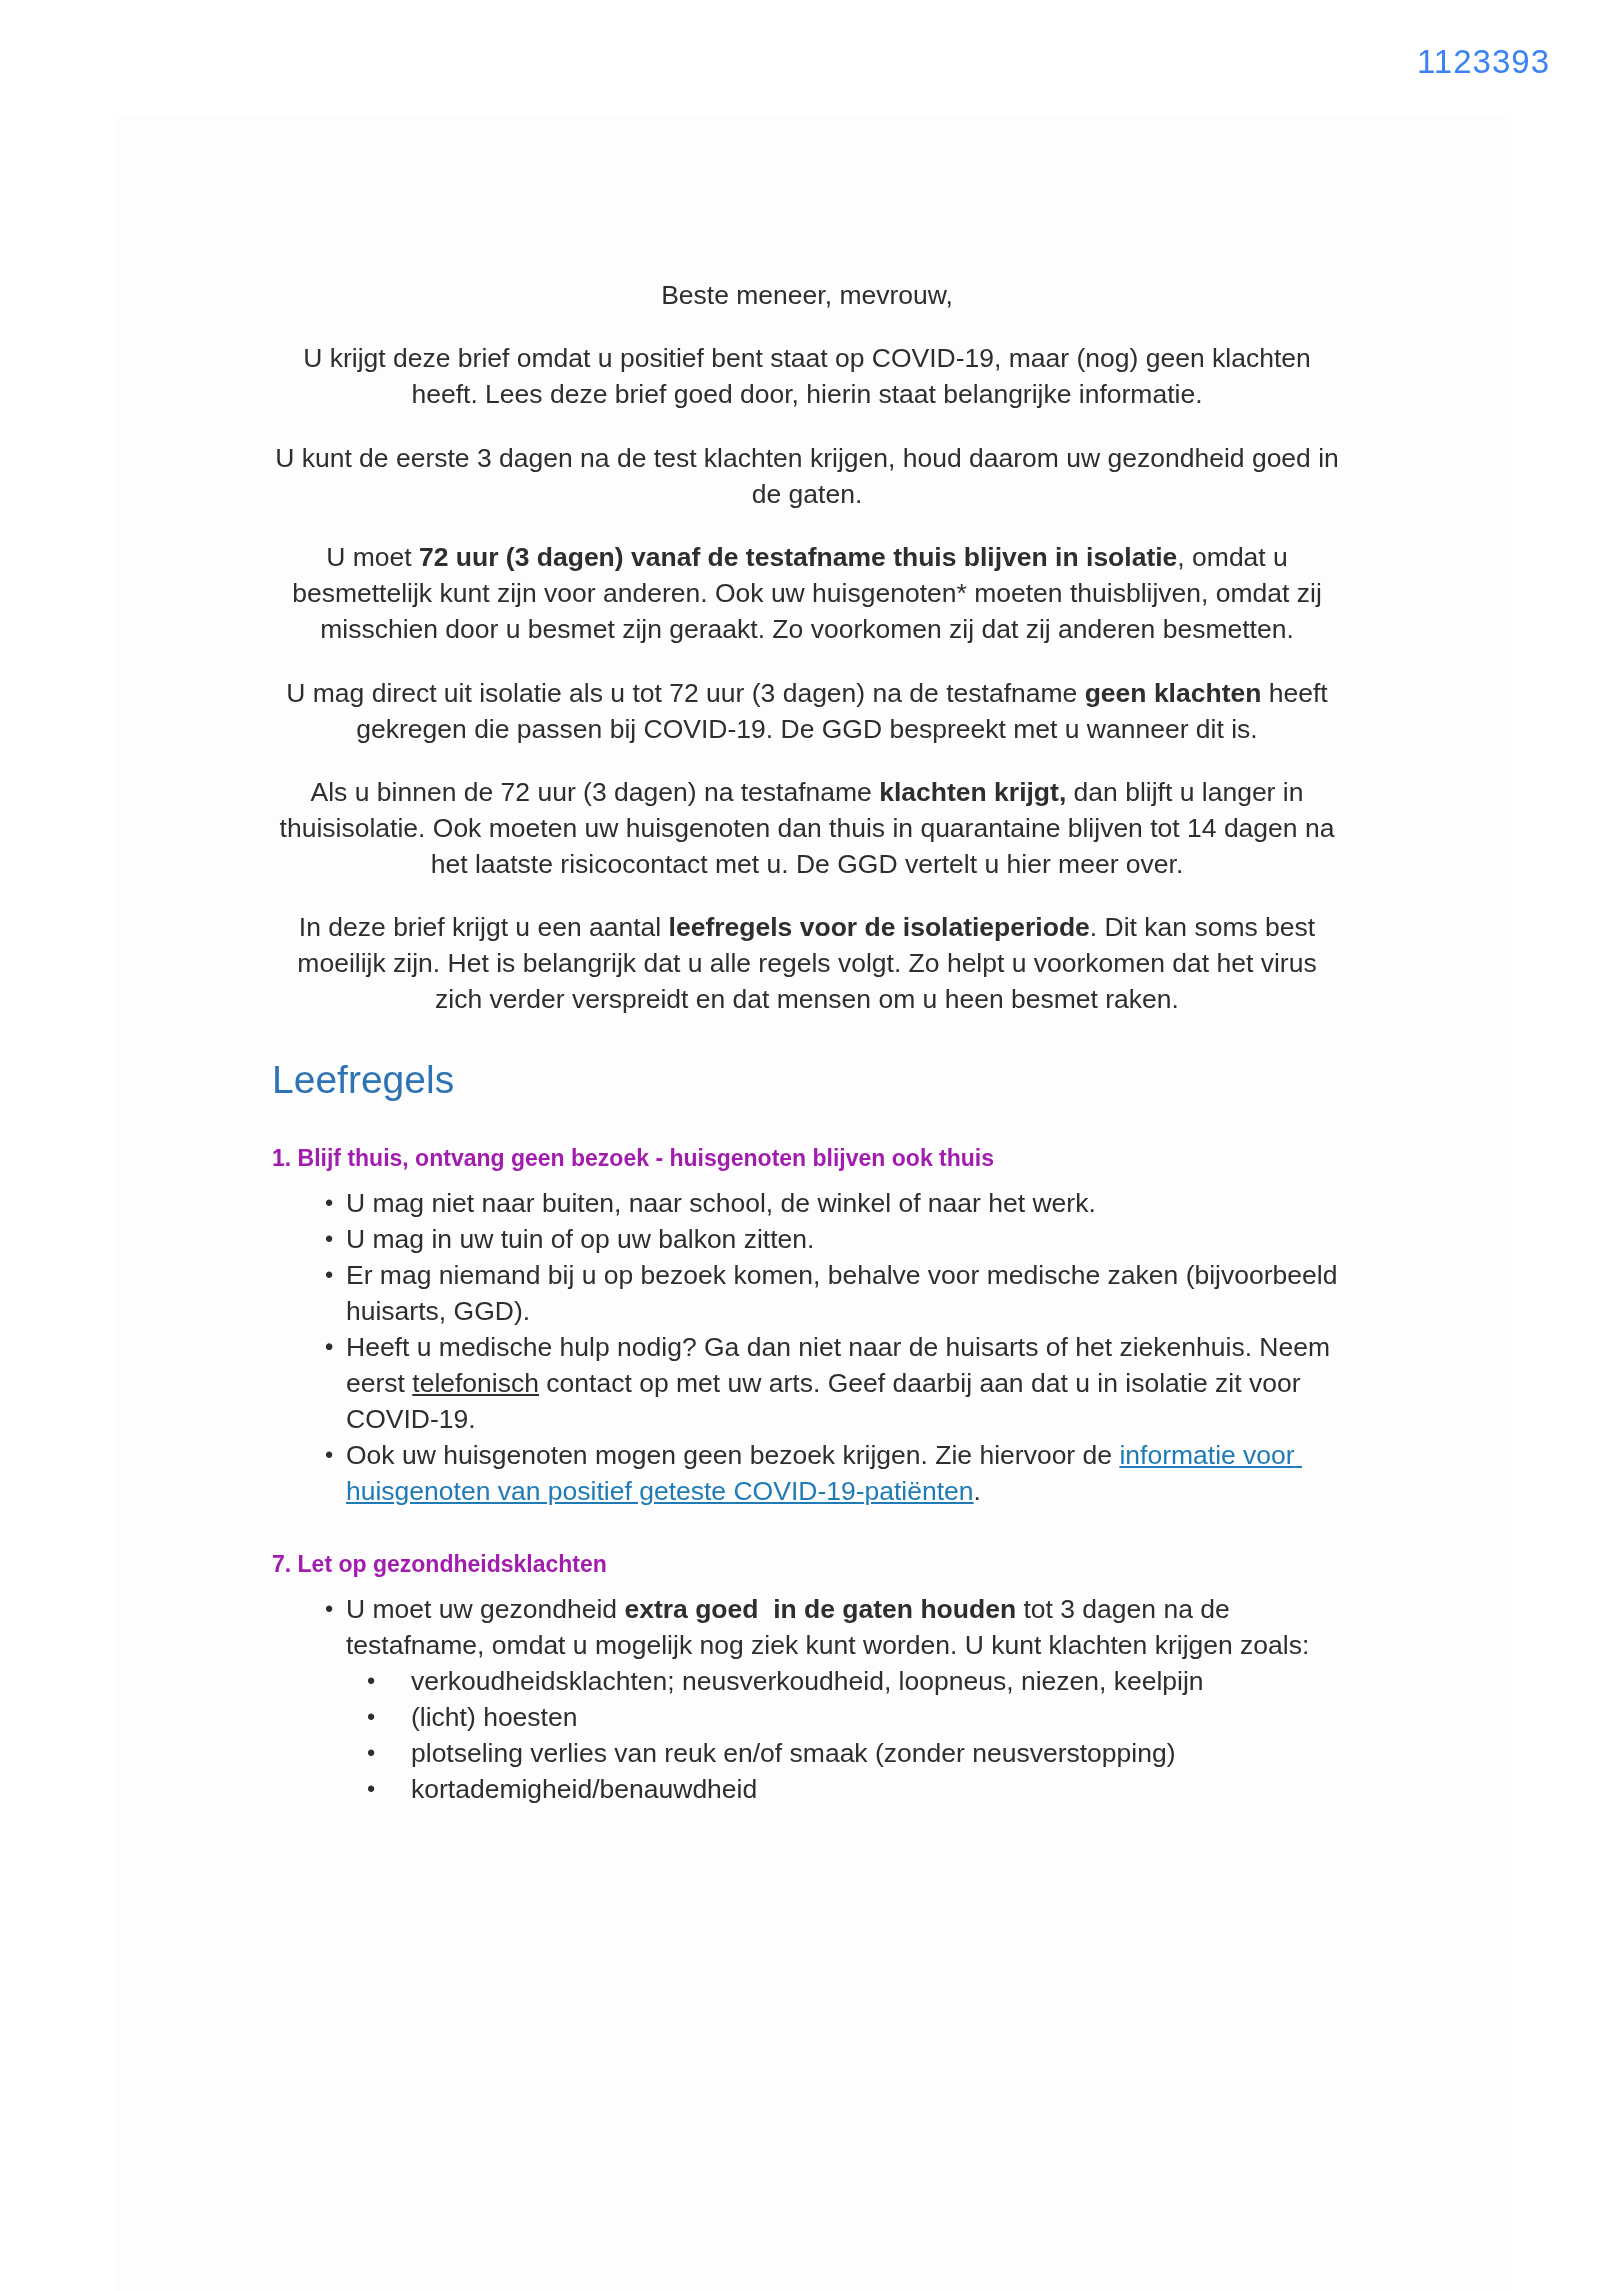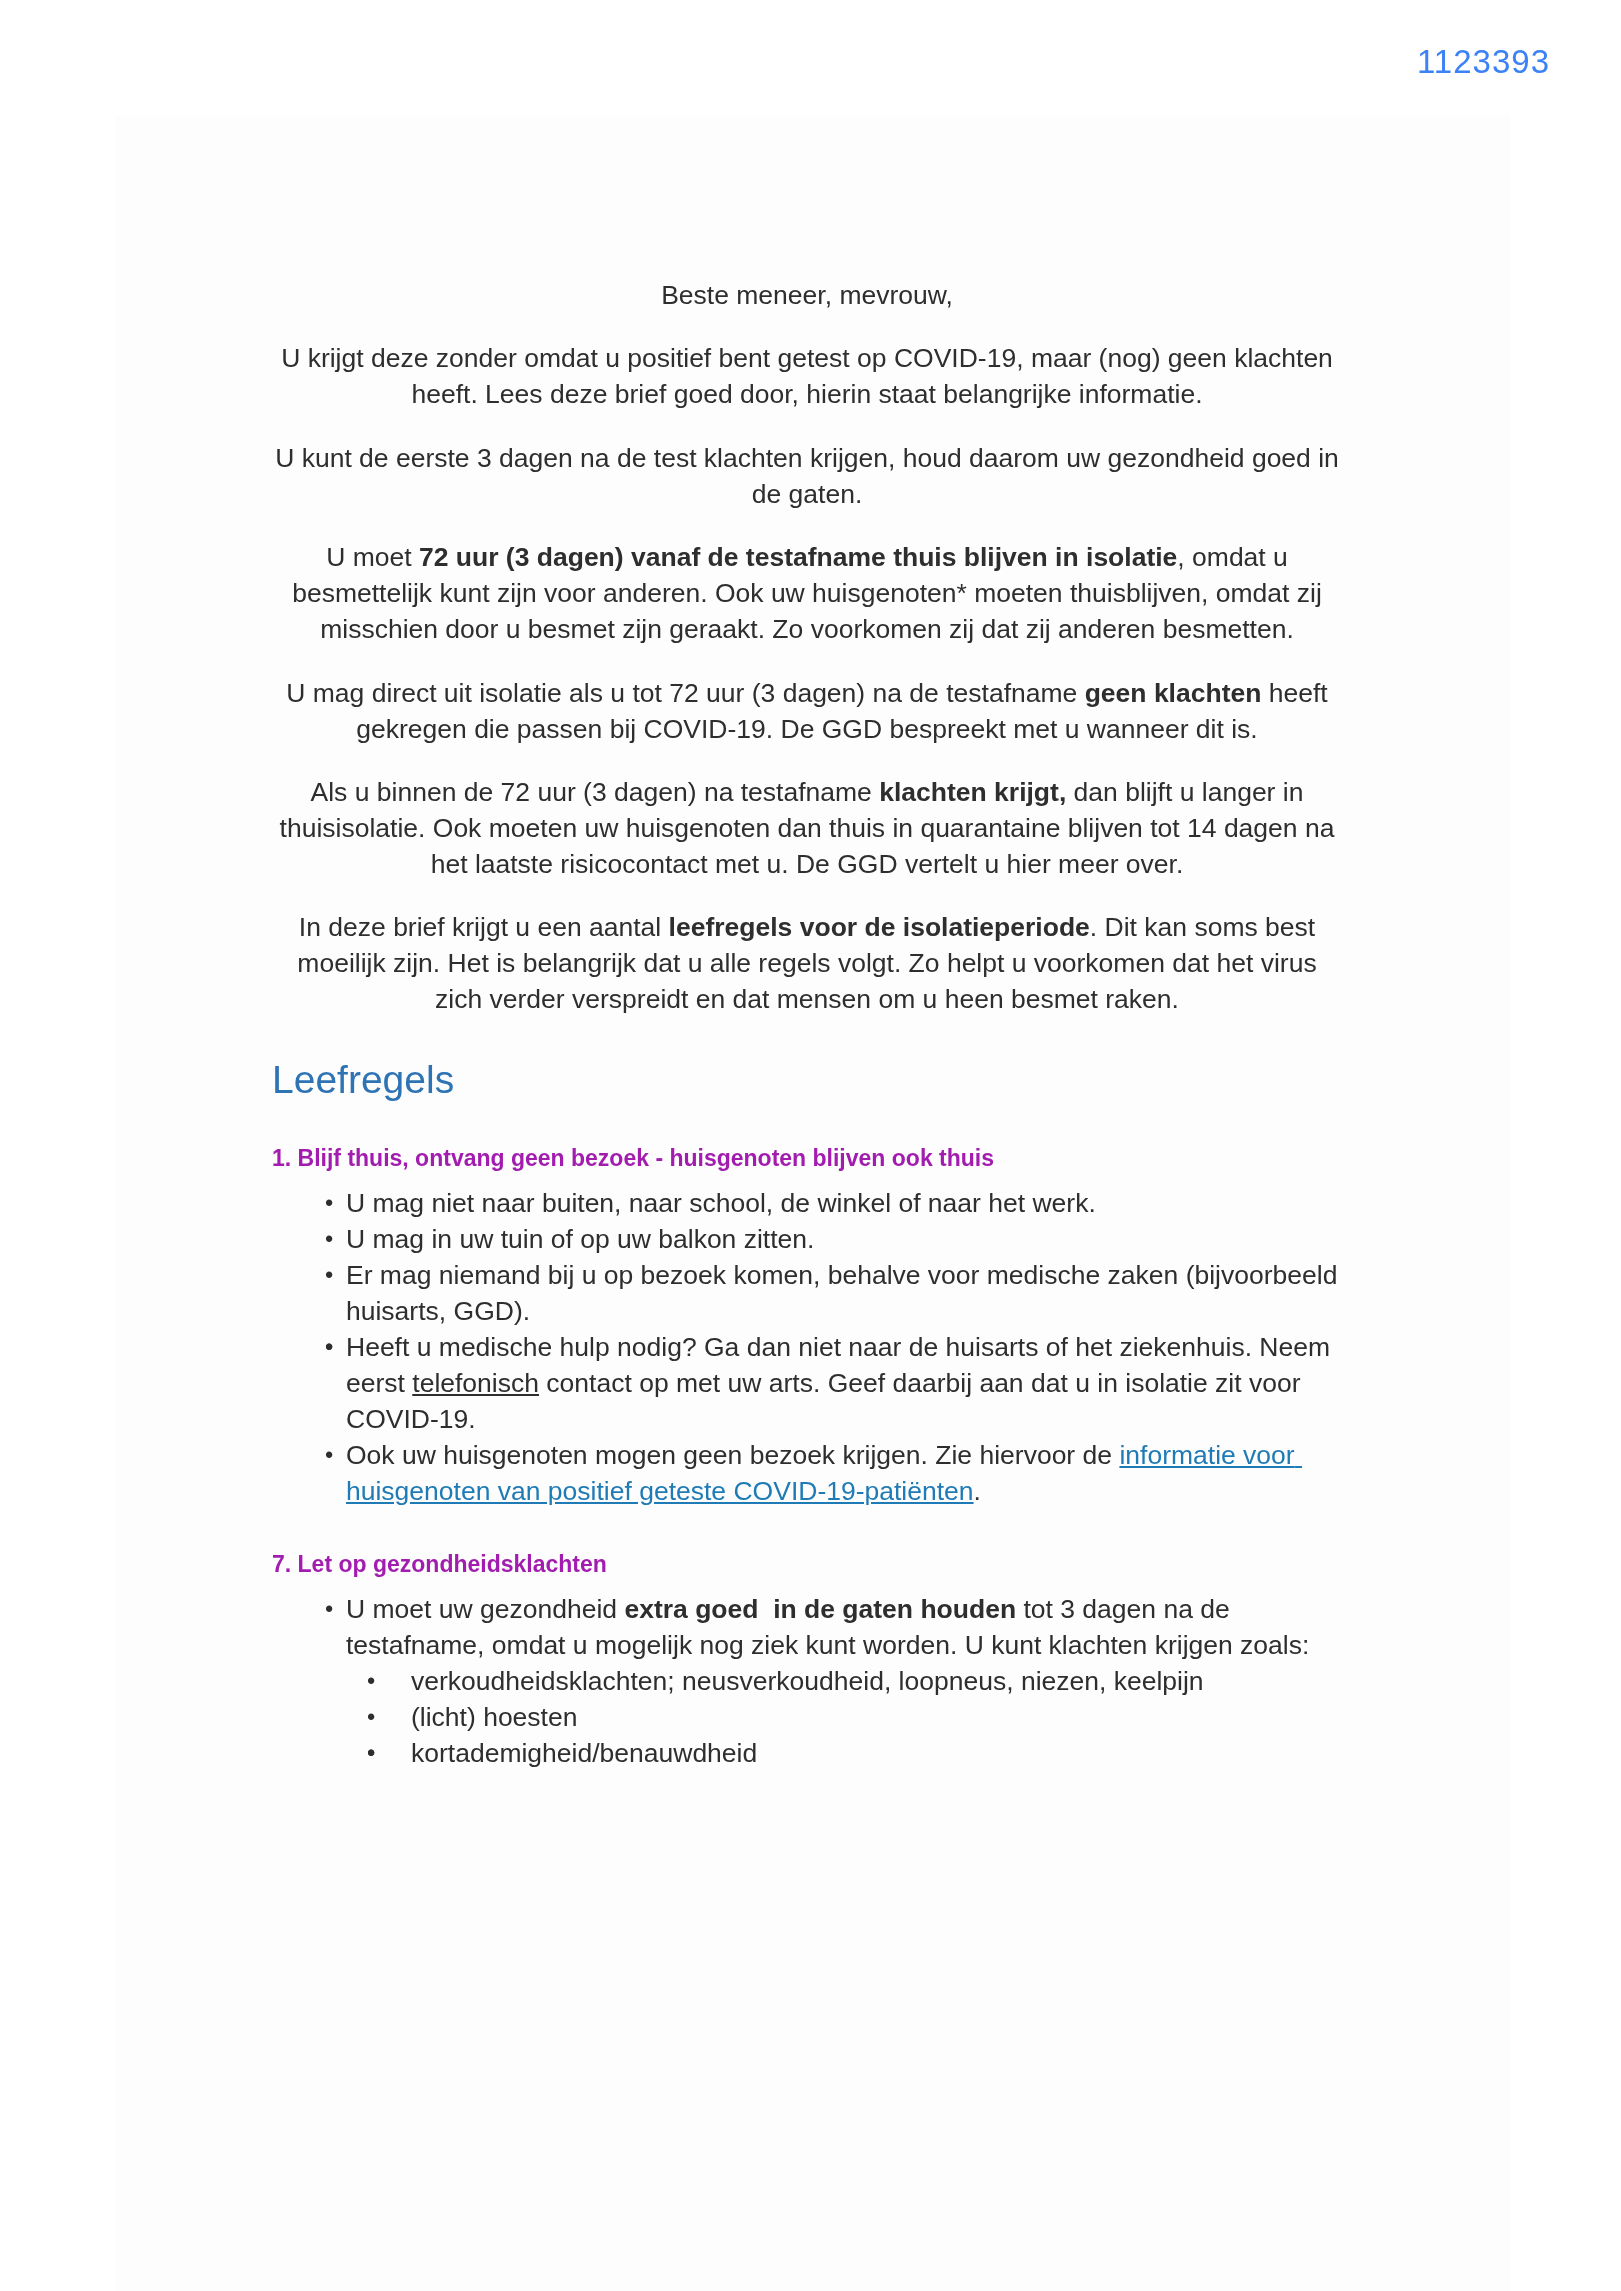--- a/index.html
+++ b/index.html
@@ -73,21 +73,21 @@
 </head>
 <body>
 
 <div class="scan-area"></div>
 
 <div class="doc-number">1123393</div>
 
 <div class="content">
   <div>
       <p class="para"><span class="">Beste meneer, mevrouw,</span></p>
-      <p class="para"><span class="">U krijgt deze zonder omdat u positief bent getest op COVID-19, maar (nog) geen klachten heeft. Lees deze brief goed door, hierin staat belangrijke informatie.</span></p>
+      <p class="para"><span class="">U krijgt deze brief omdat u positief bent staat op COVID-19, maar (nog) geen klachten heeft. Lees deze brief goed door, hierin staat belangrijke informatie.</span></p>
       <p class="para"><span class="">U kunt de eerste 3 dagen na de test klachten krijgen, houd daarom uw gezondheid goed in de gaten.</span></p>
       <p class="para"><span class="">U moet </span><span class="b">72 uur (3 dagen) vanaf de testafname thuis blijven in isolatie</span><span class="">, omdat u besmettelijk kunt zijn voor anderen. Ook uw huisgenoten* moeten thuisblijven, omdat zij misschien door u besmet zijn geraakt. Zo voorkomen zij dat zij anderen besmetten.</span></p>
       <p class="para"><span class="">U mag direct uit isolatie als u tot 72 uur (3 dagen) na de testafname </span><span class="b">geen klachten</span><span class=""> heeft gekregen die passen bij COVID-19. De GGD bespreekt met u wanneer dit is.</span></p>
       <p class="para"><span class="">Als u binnen de 72 uur (3 dagen) na testafname </span><span class="b">klachten krijgt,</span><span class=""> dan blijft u langer in thuisisolatie. Ook moeten uw huisgenoten dan thuis in quarantaine blijven tot 14 dagen na het laatste risicocontact met u. De GGD vertelt u hier meer over.</span></p>
       <p class="para"><span class="">In deze brief krijgt u een aantal </span><span class="b">leefregels voor de isolatieperiode</span><span class="">. Dit kan soms best moeilijk zijn. Het is belangrijk dat u alle regels volgt. Zo helpt u voorkomen dat het virus zich verder verspreidt en dat mensen om u heen besmet raken.</span></p>
     </div>
   <h1 class="h1">Leefregels</h1>
   <div>
       <h2 class="h2">1. Blijf thuis, ontvang geen bezoek - huisgenoten blijven ook thuis</h2>
       <div class="list">
@@ -96,18 +96,18 @@
         <div class="li l1"><span class="dot">•</span><span class="">Er mag niemand bij u op bezoek komen, behalve voor medische zaken (bijvoorbeeld huisarts, GGD).</span></div>
         <div class="li l1"><span class="dot">•</span></div>
         <div class="li l1"><span class="dot">•</span><span class="">Heeft u medische hulp nodig? Ga dan niet naar de huisarts of het ziekenhuis. Neem eerst </span><span class="u">telefonisch</span><span class=""> contact op met uw arts. Geef daarbij aan dat u in isolatie zit voor COVID-19.</span></div>
         <div class="li l1"><span class="dot">•</span><span class="">Ook uw huisgenoten mogen geen bezoek krijgen. Zie hiervoor de </span><a href="#" class="link">informatie voor huisgenoten van positief geteste COVID-19-patiënten</a><span class="">.</span></div>
       </div>
       <h2 class="h2">7. Let op gezondheidsklachten</h2>
       <div class="list">
         <div class="li l1"><span class="dot">•</span><span class="">U moet uw gezondheid </span><span class="b">extra goed  in de gaten houden</span><span class=""> tot 3 dagen na de testafname, omdat u mogelijk nog ziek kunt worden. U kunt klachten krijgen zoals:</span></div>
         <div class="li l2"><span class="dot">•</span><span class="">verkoudheidsklachten; neusverkoudheid, loopneus, niezen, keelpijn</span></div>
         <div class="li l2"><span class="dot">•</span><span class="">(licht) hoesten</span></div>
-        <div class="li l2"><span class="dot">•</span></div>
+        <div class="li l2"><span class="dot">•</span><span class="">plotseling verlies van reuk en/of smaak (zonder neusverstopping)</span></div>
         <div class="li l2"><span class="dot">•</span><span class="">kortademigheid/benauwdheid</span></div>
       </div>
     </div>
 </div>
 
 
 </body></html>

